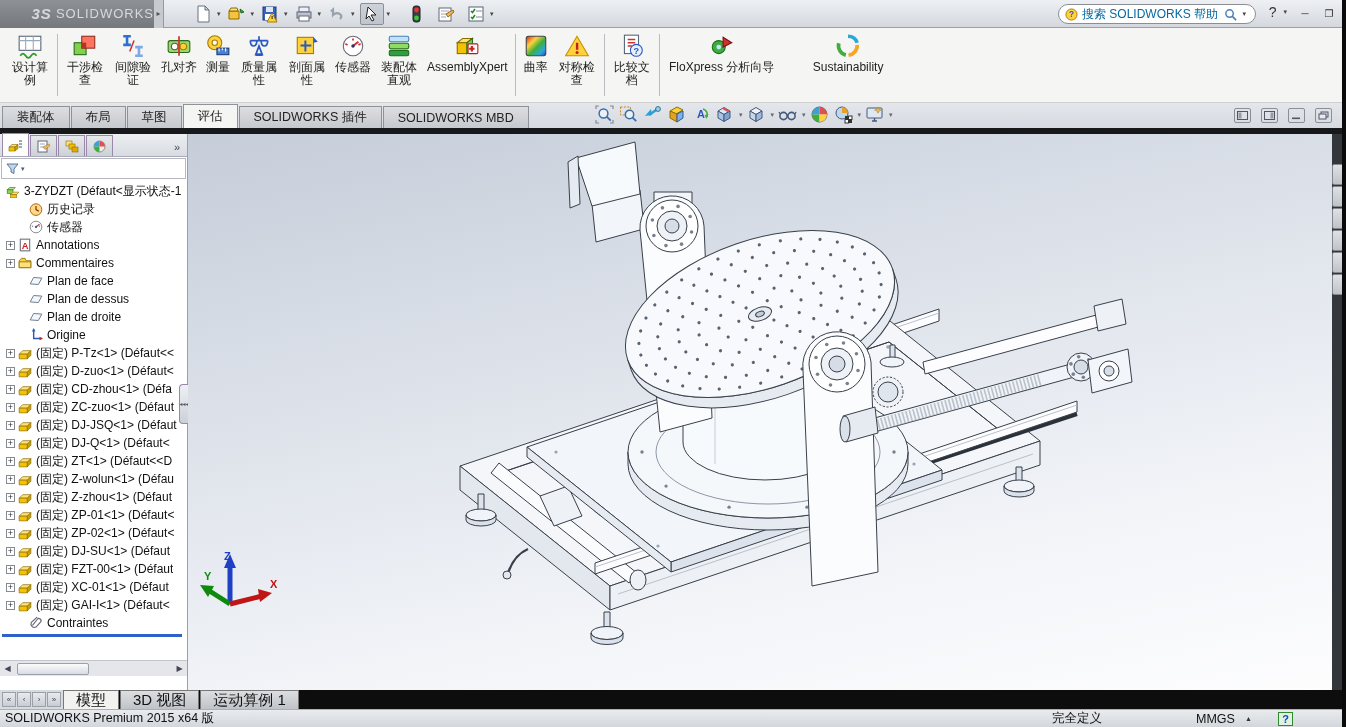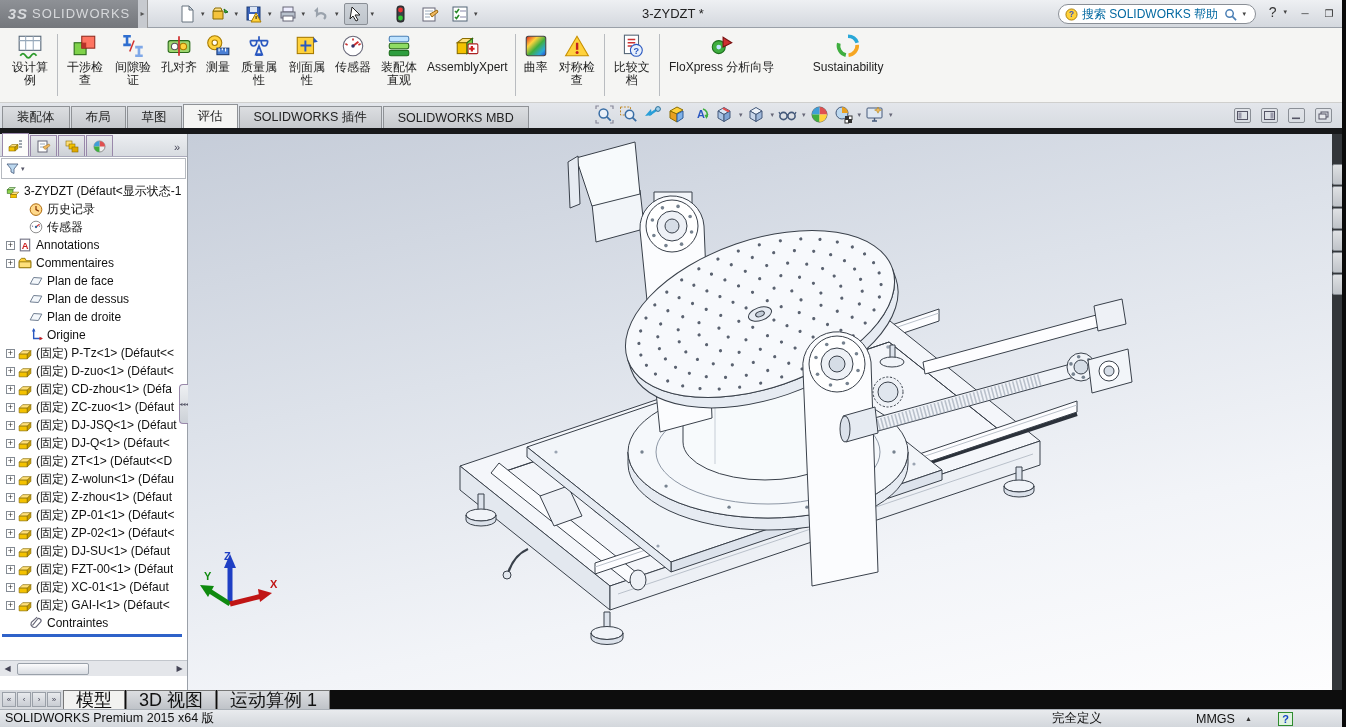--- a/index.html
+++ b/index.html
@@ -3,22 +3,22 @@
 <meta charset="utf-8">
 <style>
   html,body{margin:0;padding:0;background:#555;}
   *{box-sizing:border-box;font-family:"Liberation Sans",sans-serif;}
   .win{position:relative;width:1346px;height:727px;background:#e8eaee;overflow:hidden;border:0;}
 
   
   .titlebar{position:absolute;left:0;top:0;width:1346px;height:28px;
     background:linear-gradient(#eef0f3,#d4d8de);border-bottom:1px solid #9aa0a8;
     display:flex;align-items:center;}
-  .logo{width:138px;height:28px;background:linear-gradient(#8e9196,#74777c);
-    color:#d7d9dc;display:flex;align-items:center;justify-content:center;
+  .logo{width:154px;height:28px;background:linear-gradient(#8e9196,#74777c);
+    color:#d7d9dc;display:flex;align-items:center;justify-content:flex-end;
     font-size:13px;letter-spacing:1px;}
   .logo b{font-style:italic;margin-right:4px;font-size:15px;}
   .logo-exp{width:10px;height:28px;background:#c7cacf;border-right:1px solid #999;
     font-size:8px;color:#555;display:flex;align-items:center;justify-content:center;}
   .qat{display:flex;align-items:center;margin-left:28px;gap:2px;}
   .qbtn{display:flex;align-items:center;padding:1px 2px;border-radius:2px;}
   .qbtn svg{width:18px;height:18px;}
   .qdrop{font-size:7px;color:#444;margin:0 3px 0 1px;}
   .qsel{border:1px solid #8a8f96;background:linear-gradient(#cdd2d8,#bfc5cc);border-radius:2px;}
   .doctitle{position:absolute;left:0;right:0;text-align:center;font-size:13px;color:#222;pointer-events:none;}
@@ -102,21 +102,21 @@
   
   .taskpane{width:14px;height:556px;background:#33363a;flex:none;display:flex;flex-direction:column;
     align-items:stretch;padding-top:30px;gap:1px;}
   .tpbtn{height:21px;background:linear-gradient(#dfe1e4,#bfc3c8);border:1px solid #82878d;border-radius:2px 0 0 2px;}
 
   
   .doctabs{position:absolute;left:0;top:690px;width:1346px;height:19px;background:#0d0d0d;display:flex;align-items:stretch;}
   .navbtns{display:flex;background:#d7dade;padding:2px;gap:1px;}
   .navb{width:14px;border:1px solid #9aa0a8;background:linear-gradient(#e8eaed,#c9cdd3);
     font-size:8px;color:#445;display:flex;align-items:center;justify-content:center;}
-  .dtab{padding:0 12px;display:flex;align-items:center;font-size:18px;color:#111;
+  .dtab{padding:0 12px;display:flex;align-items:center;font-size:15px;color:#111;
     background:linear-gradient(#dcdee1,#bfc3c8);border:1px solid #777;border-bottom:none;margin-right:1px;}
   .dtab.active{background:#f2f2f0;}
 
   
   .statusbar{position:absolute;left:0;top:709px;width:1346px;height:18px;
     background:linear-gradient(#e9ebee,#d3d7dc);border-top:1px solid #aab0b7;
     display:flex;align-items:center;font-size:12.5px;color:#111;}
   .sb-left{margin-left:5px;}
   .sb-state{position:absolute;left:1052px;}
   .sb-units{position:absolute;left:1196px;display:flex;align-items:center;gap:10px;}
@@ -202,21 +202,20 @@
           <svg viewBox="0 0 18 18">
             <rect x="2" y="2" width="14" height="14" fill="#fff" stroke="#567"></rect>
             <path d="M4,6l1.5,1.5L8,4" stroke="#2a8a2a" stroke-width="1.6" fill="none"></path>
             <path d="M4,12l1.5,1.5L8,10" stroke="#2a8a2a" stroke-width="1.6" fill="none"></path>
             <path d="M9,6h6M9,12h6" stroke="#88a" stroke-width="1.2"></path>
           </svg>
         </span>
       <span class="qdrop">▾</span>
     </div>
 
-    <div class="doctitle">3-ZYDZT *</div>
 
     <div class="searchwrap">
       <div class="searchbox">
         <svg viewBox="0 0 14 14" width="13" height="13">
             <circle cx="7" cy="7" r="6" fill="#ffd23c" stroke="#a87b00"></circle>
             <text x="7" y="10" text-anchor="middle" font-size="9" font-weight="bold" fill="#3a55c0">?</text>
           </svg>
         <span class="stext">搜索 SOLIDWORKS 帮助</span>
         <svg viewBox="0 0 14 14" width="13" height="13">
             <circle cx="6" cy="6" r="4" fill="none" stroke="#4a7fb5" stroke-width="1.6"></circle>

